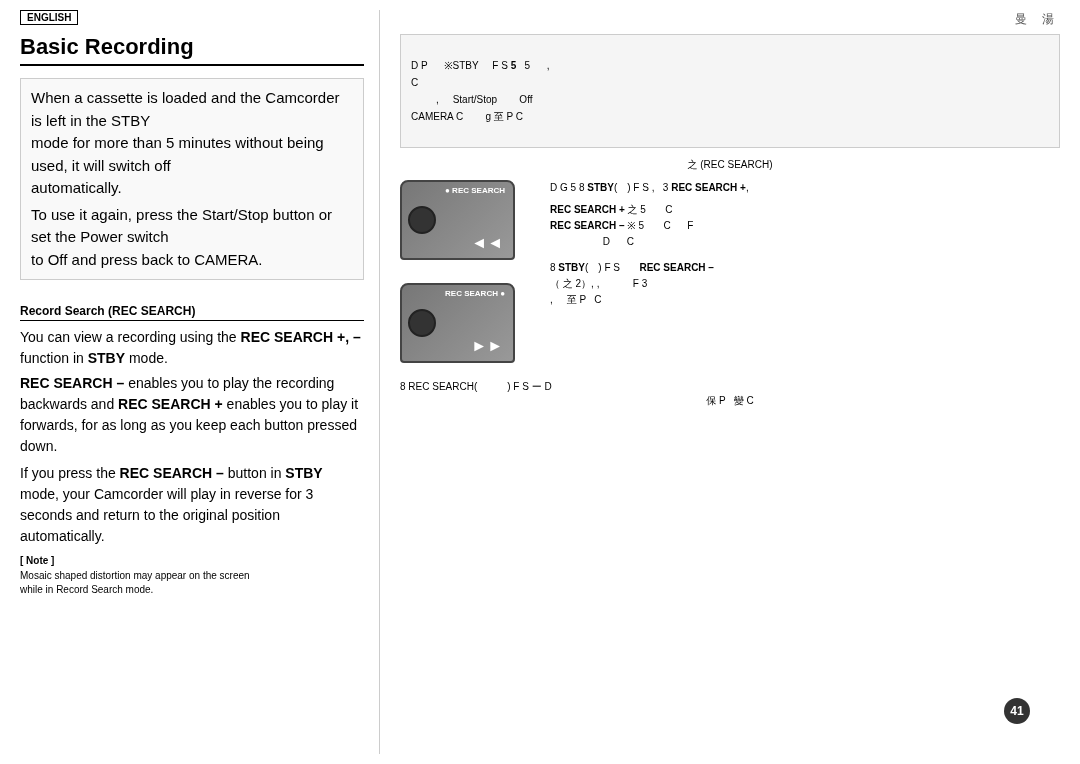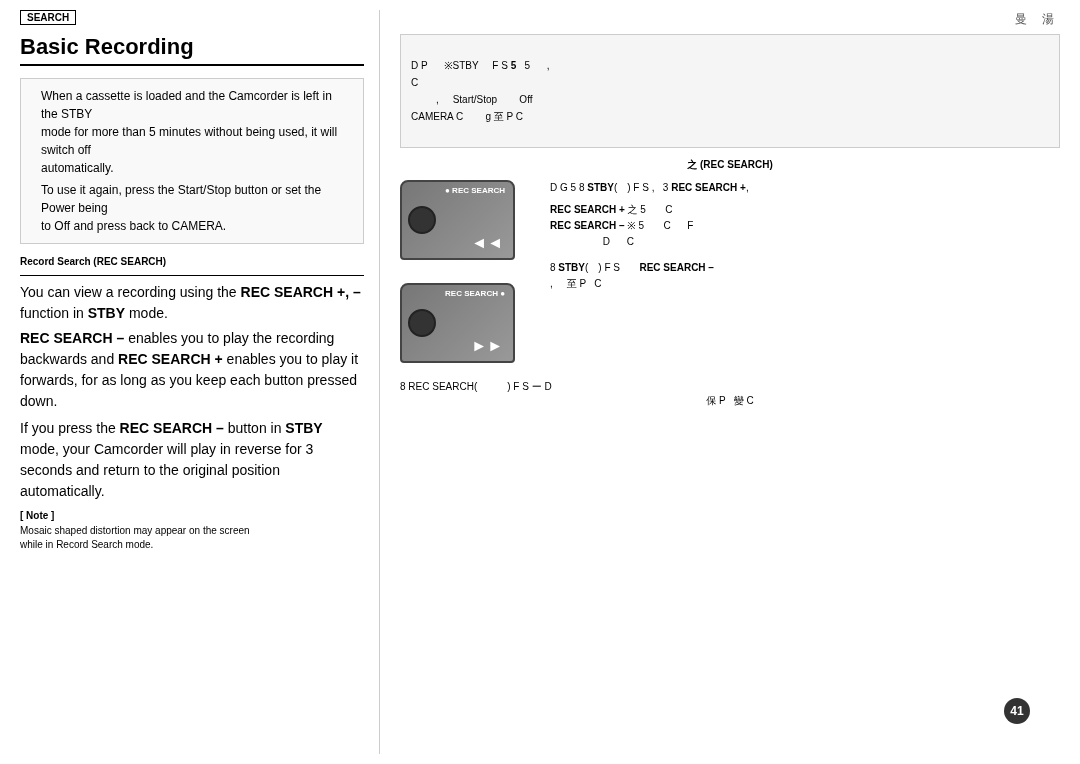--- a/index.html
+++ b/index.html
@@ -46,32 +46,32 @@
     .page-title {
       font-size: 22px;
       font-weight: bold;
       margin-bottom: 12px;
       border-bottom: 2px solid #000;
       padding-bottom: 4px;
     }
     .intro-box {
       border: 1px solid #ccc;
       background: #f9f9f9;
-      padding: 8px 20px;
-      font-size: 12px;
+      padding: 8px 10px;
+      font-size: 15px;
       line-height: 1.5;
       margin-bottom: 10px;
     }
     .section-header {
       font-weight: bold;
-      font-size: 10px;
+      font-size: 12px;
       border-bottom: 1px solid #000;
-      padding-bottom: 8px;
+      padding-bottom: 2px;
       margin-bottom: 6px;
-      margin-top: 12px;
+      margin-top: 24px;
     }
     .section-content {
       font-size: 14px;
       line-height: 1.5;
     }
     .section-content .bold { font-weight: bold; }
     .note-box {
       margin-top: 8px;
     }
     .note-header {
@@ -93,21 +93,21 @@
     }
     .rec-block {
       border: 1px solid #ccc;
       background: #f5f5f5;
       padding: 22px 10px;
       margin-bottom: 10px;
       font-size: 10px;
       line-height: 1.6;
     }
     .right-section-header {
-      font-weight: bold;
+      font-weight: normal;
       font-size: 10px;
       text-align: center;
       margin-bottom: 8px;
     }
     .diagrams-and-text {
       display: flex;
       gap: 20px;
       margin-top: 6px;
     }
     .diagram-col {
@@ -154,29 +154,29 @@
   </style>
 </head>
 <body>
 
 <div class="page-container">
   <div class="content-area">
 
     <div class="left-column">
 
       <div style="margin-bottom:4px;">
-        <span class="english-badge">SEARCH</span>
+        <span class="english-badge">ENGLISH</span>
       </div>
       <div class="page-title">Basic Recording</div>
 
       <div class="intro-box">
         <div>When a cassette is loaded and the Camcorder is left in the STBY</div>
         <div>mode for more than 5 minutes without being used, it will switch off</div>
         <div>automatically.</div>
-        <div style="margin-top:4px;">To use it again, press the Start/Stop button or set the Power being</div>
+        <div style="margin-top:4px;">To use it again, press the Start/Stop button or set the Power switch</div>
         <div>to Off and press back to CAMERA.</div>
       </div>
 
       <div class="section-header">
         <span>Record Search (REC SEARCH)</span>
       </div>
 
       <div class="section-content">
         <p>You can view a recording using the <span class="bold">REC SEARCH +, –</span> function in <span class="bold">STBY</span> mode.</p>
         <p style="margin-top:4px;"><span class="bold">REC SEARCH –</span> enables you to play the recording backwards and <span class="bold">REC SEARCH +</span> enables you to play it forwards, for as long as you keep each button pressed down.</p>
@@ -254,20 +254,21 @@
           </div>
 
           <div class="text-col">
             <div>D G 5 8 <strong>STBY</strong>(　) F S , &nbsp; 3 <strong>REC SEARCH +</strong>,</div>
             <div style="margin-top:6px;"><strong>REC SEARCH +</strong> 之 5 &nbsp;&nbsp;&nbsp;&nbsp;&nbsp; C</div>
             <div><strong>REC SEARCH –</strong> ※ 5 &nbsp;&nbsp;&nbsp;&nbsp;&nbsp; C &nbsp;&nbsp;&nbsp;&nbsp; F</div>
             <div>&nbsp;&nbsp;&nbsp;&nbsp;&nbsp;&nbsp;&nbsp;&nbsp;&nbsp;&nbsp;&nbsp;&nbsp;&nbsp;&nbsp;&nbsp;&nbsp;&nbsp;&nbsp; D &nbsp;&nbsp;&nbsp;&nbsp; C</div>
 
             <div class="stby-section" style="margin-top:10px;">
               <div>8 <strong>STBY</strong>(　) F S &nbsp;&nbsp;&nbsp;&nbsp;&nbsp; <strong>REC SEARCH –</strong></div>
+              <div>（ 之 2）,  , &nbsp;&nbsp;&nbsp;&nbsp;&nbsp;&nbsp;&nbsp;&nbsp;&nbsp;&nbsp; F 3</div>
               <div>,  &nbsp;&nbsp;&nbsp; 至 P &nbsp; C</div>
             </div>
           </div>
         </div>
 
         <div class="note-right" style="margin-top:12px;">
           <div>8 REC SEARCH(　　　) F S ー D</div>
           <div style="text-align:center;">保 P &nbsp; 變 C</div>
         </div>
       </div>

